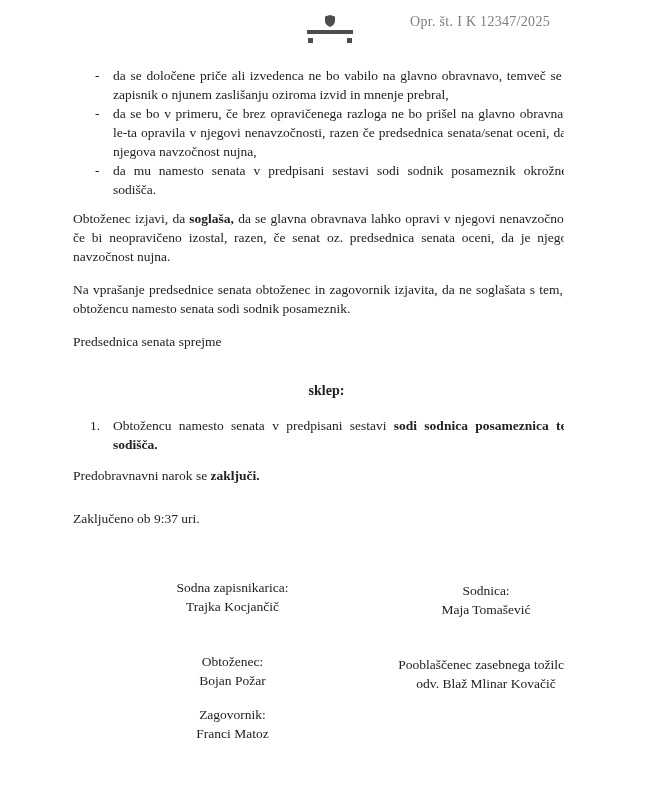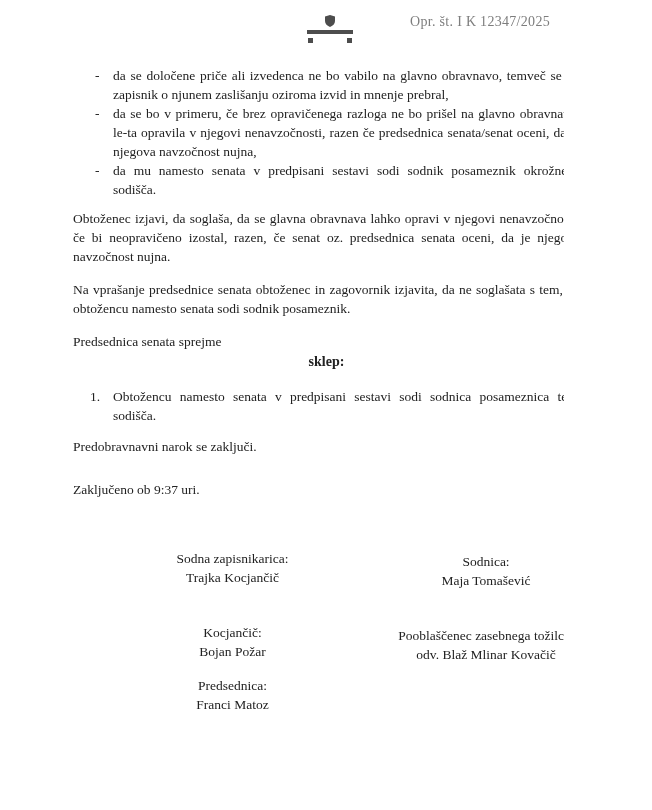--- a/index.html
+++ b/index.html
@@ -75,39 +75,39 @@
   }
   .bullets .marker {
     position: absolute;
     left: 22px;
     top: 0;
   }
   p.para {
     margin: 0 0 14px 0;
   }
   p.para-sm {
-    margin: 0 0 1px 0;
+    margin: 0 0 30px 0;
   }
   .heading {
     margin: 0 0 16px 0;
     text-align: center;
     font-weight: bold;
     font-size: 14px;
   }
   .numbered {
     position: relative;
     padding-left: 40px;
     margin: 0 0 12px 0;
   }
   .numbered .num {
     position: absolute;
     left: 17px;
     top: 0;
   }
-  b { font-weight: normal; }
+  b { font-weight: bold; }
 
   
   .sig-grid {
     margin-top: 50px;
     text-align: center;
   }
   .sig-row {
     display: flex;
   }
   .sig-row-2 { margin-top: 33px; }
@@ -175,32 +175,32 @@
           <div class="sig-name">Trajka Kocjančič</div>
         </div>
         <div class="sig-cell-right">
           <div class="sig-role">Sodnica:</div>
           <div class="sig-name">Maja Tomašević</div>
         </div>
       </div>
 
       <div class="sig-row sig-row-2">
         <div class="sig-cell-left">
-          <div class="sig-role">Kocjančič:</div>
+          <div class="sig-role">Obtoženec:</div>
           <div class="sig-name">Bojan Požar</div>
         </div>
         <div class="sig-cell-right">
           <div class="sig-role">Pooblaščenec zasebnega tožilca:</div>
           <div class="sig-name">odv. Blaž Mlinar Kovačič</div>
         </div>
       </div>
 
       <div class="sig-row sig-row-3">
         <div class="sig-cell-left">
-          <div class="sig-role">Predsednica:</div>
+          <div class="sig-role">Zagovornik:</div>
           <div class="sig-name">Franci Matoz</div>
         </div>
         <div class="sig-cell-right"></div>
       </div>
 
     </div>
   </div>
 </div>
 
 </body></html>

